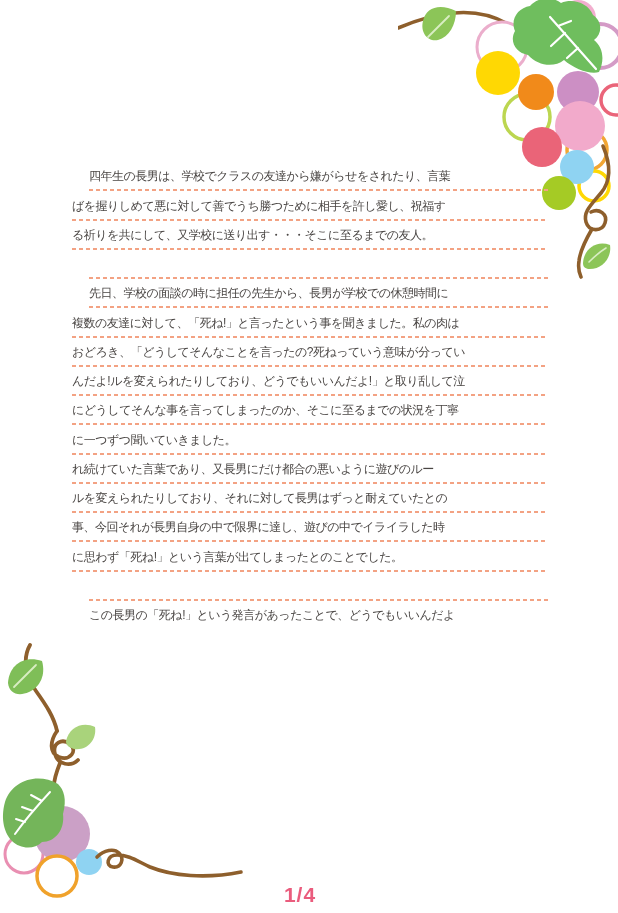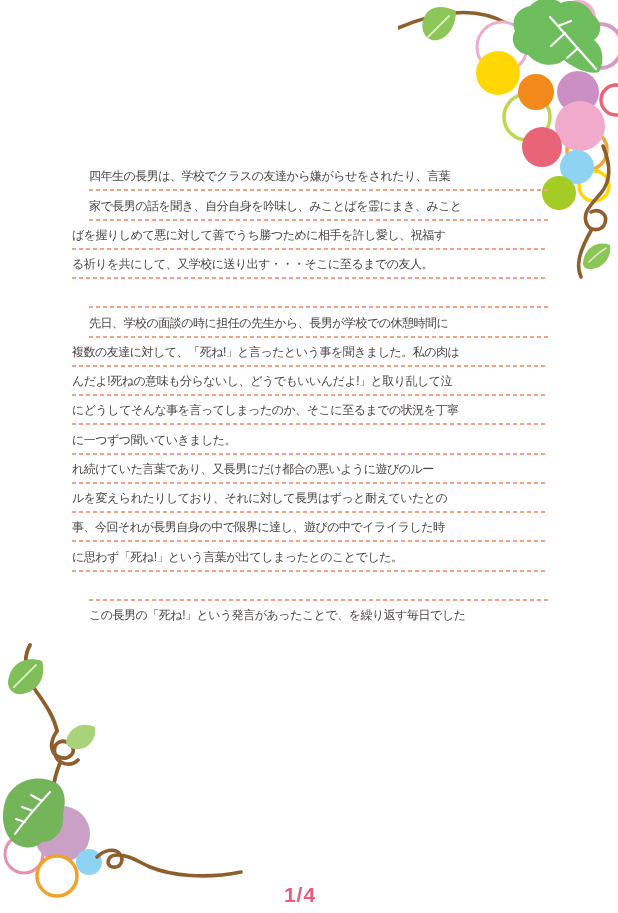--- a/index.html
+++ b/index.html
@@ -96,32 +96,32 @@
     <circle cx="57" cy="233" r="20" fill="#FFFFFF" stroke="#F0A22B" stroke-width="3.5"></circle>
     <circle cx="89" cy="219" r="13" fill="#8FD3F2"></circle>
     <g fill="none" stroke="#8E5F2C" stroke-width="3.6" stroke-linecap="round">
       <path d="M97,214 C104,207 114,205 119,210 C125,216 121,225 113,224
                C105,223 107,212 117,212 C129,212 137,218 150,224 C172,233 206,236 241,229"></path>
     </g>
   </svg>
 
   <div class="text-block">
       <div class="line indent">四年生の長男は、学校でクラスの友達から嫌がらせをされたり、言葉</div>
-      <div class="line indent">家で長男の話を聞き、自分自身を吟味し、みことばを霊にまき、みこと</div>
       <div class="line">ばを握りしめて悪に対して善でうち勝つために相手を許し愛し、祝福す</div>
       <div class="line">る祈りを共にして、又学校に送り出す・・・そこに至るまでの友人。</div>
       <div class="line indent"></div>
       <div class="line indent">先日、学校の面談の時に担任の先生から、長男が学校での休憩時間に</div>
       <div class="line">複数の友達に対して、「死ね!」と言ったという事を聞きました。私の肉は</div>
-      <div class="line">んだよ!死ねの意味も分らないし、どうでもいいんだよ!」と取り乱して泣</div>
+      <div class="line">おどろき、「どうしてそんなことを言ったの?死ねっていう意味が分ってい</div>
+      <div class="line">んだよ!ルを変えられたりしており、どうでもいいんだよ!」と取り乱して泣</div>
       <div class="line">にどうしてそんな事を言ってしまったのか、そこに至るまでの状況を丁寧</div>
       <div class="line">に一つずつ聞いていきました。</div>
       <div class="line">れ続けていた言葉であり、又長男にだけ都合の悪いように遊びのルー</div>
       <div class="line">ルを変えられたりしており、それに対して長男はずっと耐えていたとの</div>
       <div class="line">事、今回それが長男自身の中で限界に達し、遊びの中でイライラした時</div>
       <div class="line">に思わず「死ね!」という言葉が出てしまったとのことでした。</div>
       <div class="line indent"></div>
-      <div class="line indent no-rule">この長男の「死ね!」という発言があったことで、を繰り返す毎日でした</div>
+      <div class="line indent no-rule">この長男の「死ね!」という発言があったことで、どうでもいいんだよ</div>
     </div>
 
   <div class="page-number">1/4</div>
 
 </div>
 
 </body></html>

